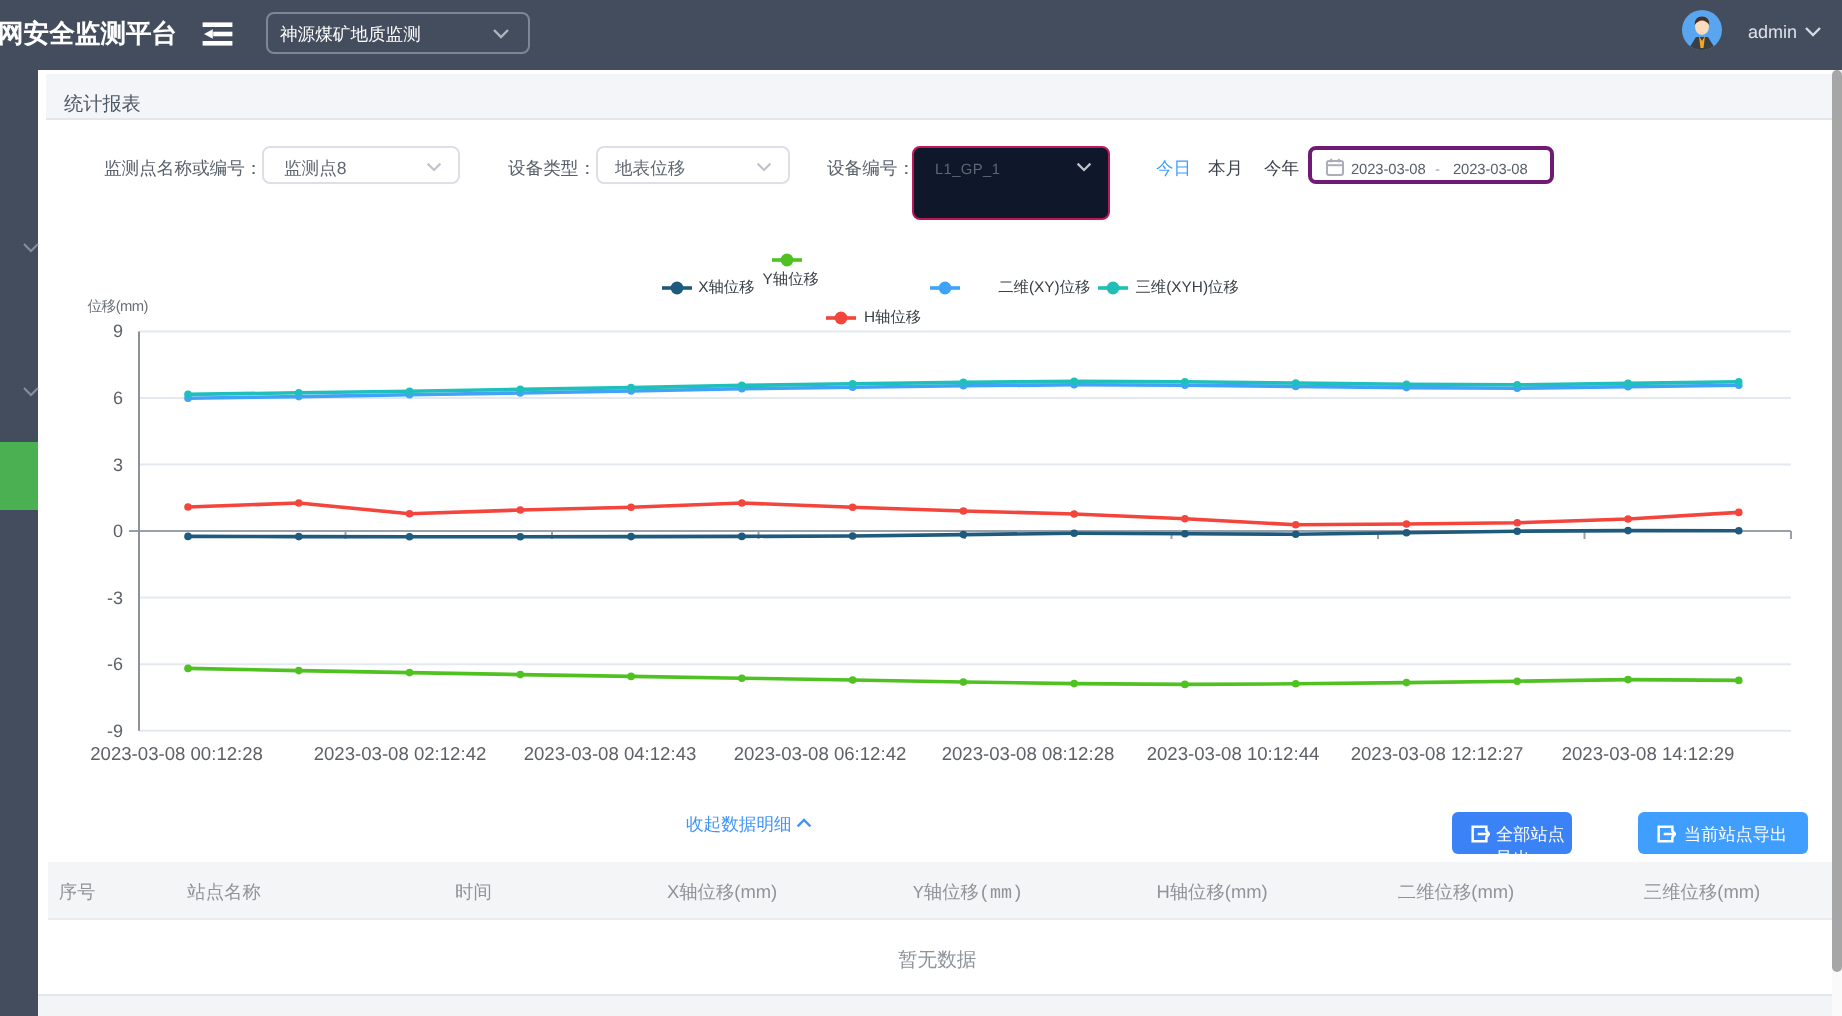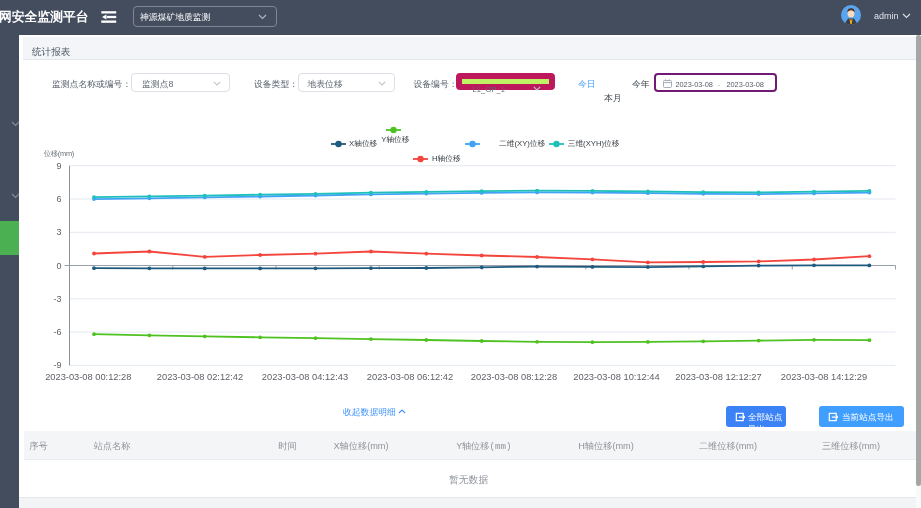--- a/index.html
+++ b/index.html
@@ -13,21 +13,21 @@
 <div class="abs" style="left:19px;top:35px;width:902px;height:473px;background:#ffffff;"></div>
 
 <div class="abs" style="left:0;top:0;width:921px;height:35px;background:#444d5e;"></div>
 <div class="abs" style="left:-1px;top:8.5px;color:#fff;font-size:12.8px;font-weight:bold;letter-spacing:0;">网安全监测平台</div>
 <svg class="abs" style="left:101px;top:10px;" width="16" height="14" viewBox="0 0 16 14">
   <rect x="0.3" y="1.2" width="14.9" height="2.3" fill="#fff"></rect>
   <rect x="5.6" y="5.85" width="9.6" height="2.3" fill="#fff"></rect>
   <path d="M1.0 7 L5.4 4.6 L5.4 9.4 Z" fill="#fff"></path>
   <rect x="0.3" y="10.5" width="14.9" height="2.3" fill="#fff"></rect>
 </svg>
-<div class="abs" style="left:133px;top:6px;width:144px;height:21px;border:1px solid #7e8697;border-radius:4px;">
+<div class="abs" style="left:133px;top:6px;width:132px;height:21px;border:1px solid #7e8697;border-radius:4px;">
   <div class="abs" style="left:6px;top:5px;font-size:8.8px;color:#fff;">神源煤矿地质监测</div>
   <svg class="abs" style="right:9px;top:7px;" width="9" height="6" viewBox="0 0 9 6">
       <path d="M1 1 L4.5 4.5 L8 1" stroke="#aeb4bf" stroke-width="1.2" fill="none"></path>
     </svg>
 </div>
 
 <svg class="abs" style="left:841px;top:5px;" width="20" height="20" viewBox="0 0 40 40">
   <circle cx="20" cy="20" r="20" fill="#5aa5ef"></circle>
   <clipPath id="av">
       <circle cx="20" cy="20" r="20"></circle>
@@ -66,28 +66,28 @@
     </svg>
 </div>
 <div class="abs" style="left:254px;top:78.5px;font-size:8.8px;color:#58606b;">设备类型：</div>
 <div class="abs sel" style="left:297.5px;top:73px;width:97px;height:19px;border:1px solid #dcdfe6;border-radius:4px;background:#fff;">
   <div class="abs" style="left:9px;top:5px;font-size:8.8px;color:#5f6771;white-space:nowrap;">地表位移</div>
   <svg class="abs" style="right:8px;top:6.5px;" width="8" height="5" viewBox="0 0 8 5">
       <path d="M0.8 0.8 L4 4 L7.2 0.8" stroke="#c0c4cc" stroke-width="1.1" fill="none"></path>
     </svg>
 </div>
 <div class="abs" style="left:413.5px;top:78.5px;font-size:8.8px;color:#58606b;">设备编号：</div>
-<div class="abs sel" style="left:456px;top:73px;width:98.5px;height:17px;border:6px solid #be185d;border-radius:4px;background:#bef264;">
+<div class="abs sel" style="left:456px;top:73px;width:98.5px;height:37px;border:1px solid #be185d;border-radius:4px;background:#0f172a;">
   <div class="abs" style="left:10.5px;top:5.5px;font-size:7.4px;letter-spacing:0.2px;color:#5f6771;white-space:nowrap;">L1_GP_1</div>
   <svg class="abs" style="right:8px;top:6.5px;" width="8" height="5" viewBox="0 0 8 5">
       <path d="M0.8 0.8 L4 4 L7.2 0.8" stroke="#c0c4cc" stroke-width="1.1" fill="none"></path>
     </svg>
 </div>
 <div class="abs" style="left:578px;top:78.5px;font-size:8.8px;color:#409eff;">今日</div>
-<div class="abs" style="left:604px;top:78.5px;font-size:8.8px;color:#3c434c;margin-top:14px;">本月</div>
+<div class="abs" style="left:604px;top:78.5px;font-size:8.8px;color:#3c434c;">本月</div>
 <div class="abs" style="left:632px;top:78.5px;font-size:8.8px;color:#3c434c;">今年</div>
 <div class="abs" style="left:654px;top:72.5px;width:122.5px;height:19px;border:2px solid #701a75;border-radius:4px;background:#fff;">
   <svg class="abs" style="left:7px;top:4.5px;" width="9" height="9" viewBox="0 0 9 9">
       <rect x="0.5" y="1.5" width="8" height="7" rx="1" fill="none" stroke="#a9aeb8" stroke-width="1"></rect>
       <line x1="0.5" y1="3.6" x2="8.5" y2="3.6" stroke="#a9aeb8" stroke-width="1"></line>
       <line x1="2.6" y1="0.4" x2="2.6" y2="2.2" stroke="#a9aeb8" stroke-width="1"></line>
       <line x1="6.4" y1="0.4" x2="6.4" y2="2.2" stroke="#a9aeb8" stroke-width="1"></line>
     </svg>
   <div class="abs" style="left:19.5px;top:5.5px;font-size:7.4px;letter-spacing:-0.05px;color:#565e68;white-space:nowrap;">2023-03-08</div>
   <div class="abs" style="left:61.5px;top:5.5px;font-size:7.4px;color:#9aa0a8;">-</div>
@@ -264,21 +264,21 @@
       <path d="M9.8 7.6 L9.8 10.4 L1.6 10.4 L1.6 1.6 L9.8 1.6 L9.8 4.4" stroke="#fff" stroke-width="1.5" fill="none"></path>
       <path d="M4.6 6 L11.6 6 M9.6 3.9 L11.6 6 L9.6 8.1" stroke="#fff" stroke-width="1.5" fill="none"></path>
     </svg>
   <div class="abs" style="left:23px;top:6px;font-size:8.6px;">当前站点导出</div>
 </div>
 
 <div class="abs" style="left:24px;top:431px;width:891.5px;height:28.5px;background:#f4f5f7;border-bottom:1px solid #e8ebf0;"></div>
 <div id="thead">
     <div class="abs" style="left:-21.5px;top:440px;width:120px;text-align:center;font-size:9.2px;font-weight:normal;color:#909399;">序号</div>
     <div class="abs" style="left:52px;top:440px;width:120px;text-align:center;font-size:9.2px;font-weight:normal;color:#909399;">站点名称</div>
-    <div class="abs" style="left:176.7px;top:440px;width:120px;text-align:right;font-size:9.2px;font-weight:normal;color:#909399;">时间</div>
+    <div class="abs" style="left:176.7px;top:440px;width:120px;text-align:center;font-size:9.2px;font-weight:normal;color:#909399;">时间</div>
     <div class="abs" style="left:301px;top:440px;width:120px;text-align:center;font-size:9.2px;font-weight:normal;color:#909399;">X轴位移(mm)</div>
     <div class="abs" style="left:424px;top:440px;width:120px;text-align:center;font-size:9.2px;font-weight:normal;color:#909399;font-family:Liberation Mono, monospace;">Y轴位移(mm)</div>
     <div class="abs" style="left:546px;top:440px;width:120px;text-align:center;font-size:9.2px;font-weight:normal;color:#909399;">H轴位移(mm)</div>
     <div class="abs" style="left:668px;top:440px;width:120px;text-align:center;font-size:9.2px;font-weight:normal;color:#909399;">二维位移(mm)</div>
     <div class="abs" style="left:791px;top:440px;width:120px;text-align:center;font-size:9.2px;font-weight:normal;color:#909399;">三维位移(mm)</div>
   </div>
 <div class="abs" style="left:449px;top:474px;font-size:9.8px;color:#8f949b;">暂无数据</div>
 
 <div class="abs" style="left:19px;top:497px;width:896.5px;height:11px;background:#f2f4f6;border-top:1px solid #e4e7ec;"></div>
 

